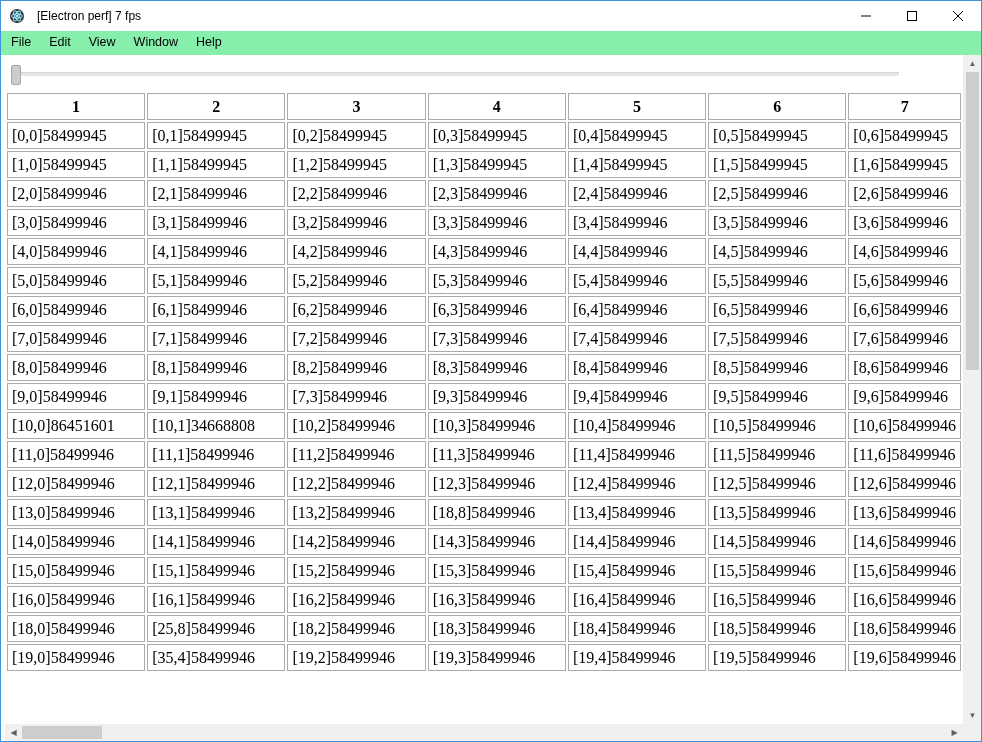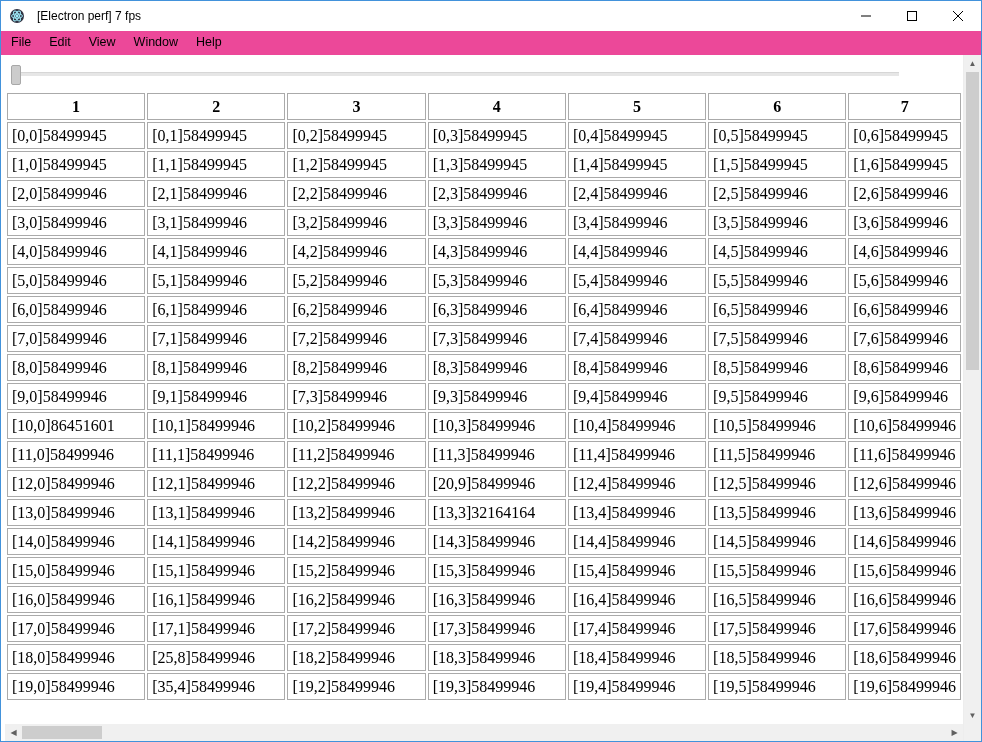--- a/index.html
+++ b/index.html
@@ -2,21 +2,21 @@
 <html><head>
 <meta charset="utf-8">
 <style>
 html,body{margin:0;padding:0;font-family:"Segoe UI",Tahoma,Arial,sans-serif;font-size:13px;color:#000;background:#fff;height:100%;overflow:hidden}
 .window{display:flex;flex-direction:column;width:982px;height:742px;border:1px solid #4292db;box-sizing:border-box;background:#fff}
 .titlebar{display:flex;align-items:center;height:30px;background:#fff}
 .titlebar .app-icon{width:16px;height:16px;margin:0 8px;display:flex;align-items:center;justify-content:center}
 .titlebar .title{flex:1;font-size:12px;padding-left:4px}
 .win-btn{width:46px;height:30px;display:flex;align-items:center;justify-content:center}
 .win-btn svg{display:block}
-.menubar{display:flex;align-items:center;height:22px;background:#ec4899;padding:0 0 2px 0}
+.menubar{display:flex;align-items:center;height:22px;background:#86efac;padding:0 0 2px 0}
 .menu-item{padding:2px 9px;font-size:12.5px}
 .menu-item:first-child{padding-left:10px}
 .client{flex:1;display:flex;min-height:0}
 .content{flex:1;display:flex;flex-direction:column;min-width:0;min-height:0;box-sizing:border-box;padding:10px 0 0 4px}
 .slider-row{padding:0 64px 10px 6px}
 .slider{position:relative;height:16px}
 .slider .track{position:absolute;left:0;right:0;top:7px;height:3px;background:#e6e6e6;border-top:1px solid #d6d6d6}
 .slider .thumb{position:absolute;top:0;left:0;width:10px;height:20px;background:#ccc;border:1px solid #a8a8a8;border-radius:2px;box-sizing:border-box}
 .table-wrap{flex:1;overflow:hidden;min-height:0;position:relative}
 table{border-collapse:separate;border-spacing:2px;font-family:"Times New Roman",Times,serif;font-size:16px;color:#000;table-layout:fixed}
@@ -195,50 +195,50 @@
                 <td>[9,0]58499946</td>
                 <td>[9,1]58499946</td>
                 <td>[7,3]58499946</td>
                 <td>[9,3]58499946</td>
                 <td>[9,4]58499946</td>
                 <td>[9,5]58499946</td>
                 <td>[9,6]58499946</td>
               </tr>
               <tr>
                 <td>[10,0]86451601</td>
-                <td>[10,1]58499946</td>
+                <td>[10,1]34668808</td>
                 <td>[10,2]58499946</td>
                 <td>[10,3]58499946</td>
                 <td>[10,4]58499946</td>
                 <td>[10,5]58499946</td>
                 <td>[10,6]58499946</td>
               </tr>
               <tr>
                 <td>[11,0]58499946</td>
                 <td>[11,1]58499946</td>
                 <td>[11,2]58499946</td>
                 <td>[11,3]58499946</td>
                 <td>[11,4]58499946</td>
                 <td>[11,5]58499946</td>
                 <td>[11,6]58499946</td>
               </tr>
               <tr>
                 <td>[12,0]58499946</td>
                 <td>[12,1]58499946</td>
                 <td>[12,2]58499946</td>
-                <td>[20,9]58499946</td>
+                <td>[12,3]58499946</td>
                 <td>[12,4]58499946</td>
                 <td>[12,5]58499946</td>
                 <td>[12,6]58499946</td>
               </tr>
               <tr>
                 <td>[13,0]58499946</td>
                 <td>[13,1]58499946</td>
                 <td>[13,2]58499946</td>
-                <td>[13,3]32164164</td>
+                <td>[18,8]58499946</td>
                 <td>[13,4]58499946</td>
                 <td>[13,5]58499946</td>
                 <td>[13,6]58499946</td>
               </tr>
               <tr>
                 <td>[14,0]58499946</td>
                 <td>[14,1]58499946</td>
                 <td>[14,2]58499946</td>
                 <td>[14,3]58499946</td>
                 <td>[14,4]58499946</td>
@@ -255,29 +255,20 @@
                 <td>[15,6]58499946</td>
               </tr>
               <tr>
                 <td>[16,0]58499946</td>
                 <td>[16,1]58499946</td>
                 <td>[16,2]58499946</td>
                 <td>[16,3]58499946</td>
                 <td>[16,4]58499946</td>
                 <td>[16,5]58499946</td>
                 <td>[16,6]58499946</td>
-              </tr>
-              <tr>
-                <td>[17,0]58499946</td>
-                <td>[17,1]58499946</td>
-                <td>[17,2]58499946</td>
-                <td>[17,3]58499946</td>
-                <td>[17,4]58499946</td>
-                <td>[17,5]58499946</td>
-                <td>[17,6]58499946</td>
               </tr>
               <tr>
                 <td>[18,0]58499946</td>
                 <td>[25,8]58499946</td>
                 <td>[18,2]58499946</td>
                 <td>[18,3]58499946</td>
                 <td>[18,4]58499946</td>
                 <td>[18,5]58499946</td>
                 <td>[18,6]58499946</td>
               </tr>

